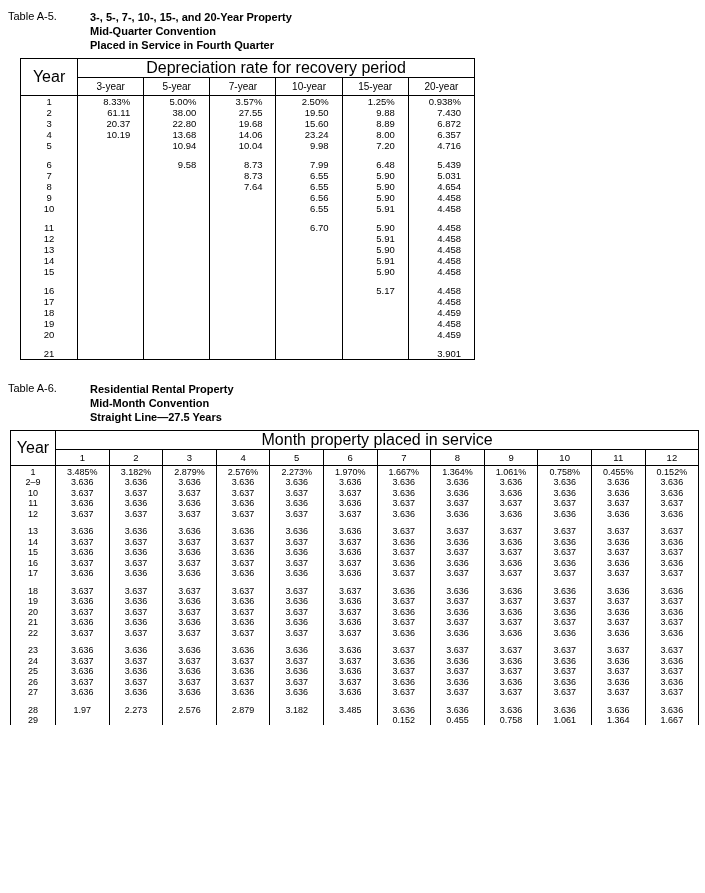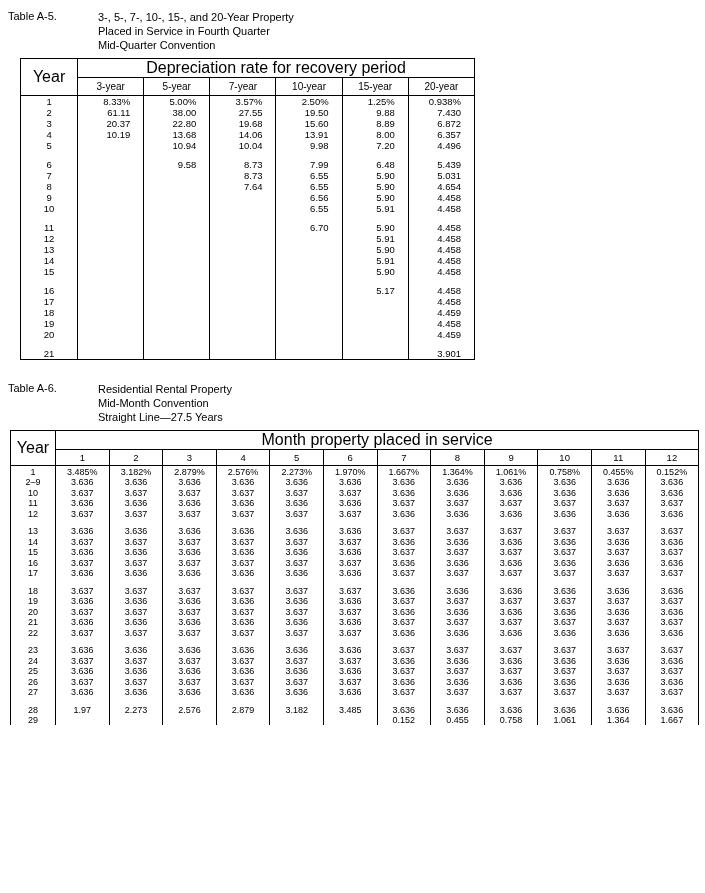--- a/index.html
+++ b/index.html
@@ -26,24 +26,24 @@
     align-items: flex-start;
     margin-bottom: 6px;
   }
   .caption-label {
     font-size: 11px;
     white-space: nowrap;
     padding-top: 0px;
     min-width: 74px;
   }
   .caption-lines {
-    font-weight: normal;
+    font-weight: bold;
     font-size: 11px;
     line-height: 1.28;
-    margin-left: 16px;
+    margin-left: 8px;
   }
 
   
   table.grid {
     border-collapse: collapse;
     font-size: 10px;
     table-layout: fixed;
   }
   table.grid td, table.grid th {
     border: 1px solid #000000;
@@ -123,22 +123,22 @@
 </style>
 </head>
 <body>
 
 <div class="page">
 
   <div class="caption">
     <div class="caption-label">Table A-5.</div>
     <div class="caption-lines">
       <div>3-, 5-, 7-, 10-, 15-, and 20-Year Property</div>
+      <div>Mid-Quarter Convention</div>
       <div>Placed in Service in Fourth Quarter</div>
-      <div>Mid-Quarter Convention</div>
     </div>
   </div>
 
   <div class="tbl-wrap">
     <table class="grid" id="tableA5">
       <colgroup>
         <col class="yearcol">
         <col class="datacol">
           <col class="datacol">
           <col class="datacol">
@@ -186,32 +186,32 @@
             <td class="cell">19.68</td>
             <td class="cell">15.60</td>
             <td class="cell">8.89</td>
             <td class="cell">6.872</td>
           </tr>
           <tr>
             <td class="cell yearcell">4</td>
             <td class="cell">10.19</td>
             <td class="cell">13.68</td>
             <td class="cell">14.06</td>
-            <td class="cell">13.91</td>
+            <td class="cell">23.24</td>
             <td class="cell">8.00</td>
             <td class="cell">6.357</td>
           </tr>
           <tr>
             <td class="cell yearcell">5</td>
             <td class="cell"></td>
             <td class="cell">10.94</td>
             <td class="cell">10.04</td>
             <td class="cell">9.98</td>
             <td class="cell">7.20</td>
-            <td class="cell">4.496</td>
+            <td class="cell">4.716</td>
           </tr>
           <tr class="spacer">
             <td class="cell yearcell"></td>
             <td class="cell"></td>
             <td class="cell"></td>
             <td class="cell"></td>
             <td class="cell"></td>
             <td class="cell"></td>
             <td class="cell"></td>
           </tr>

